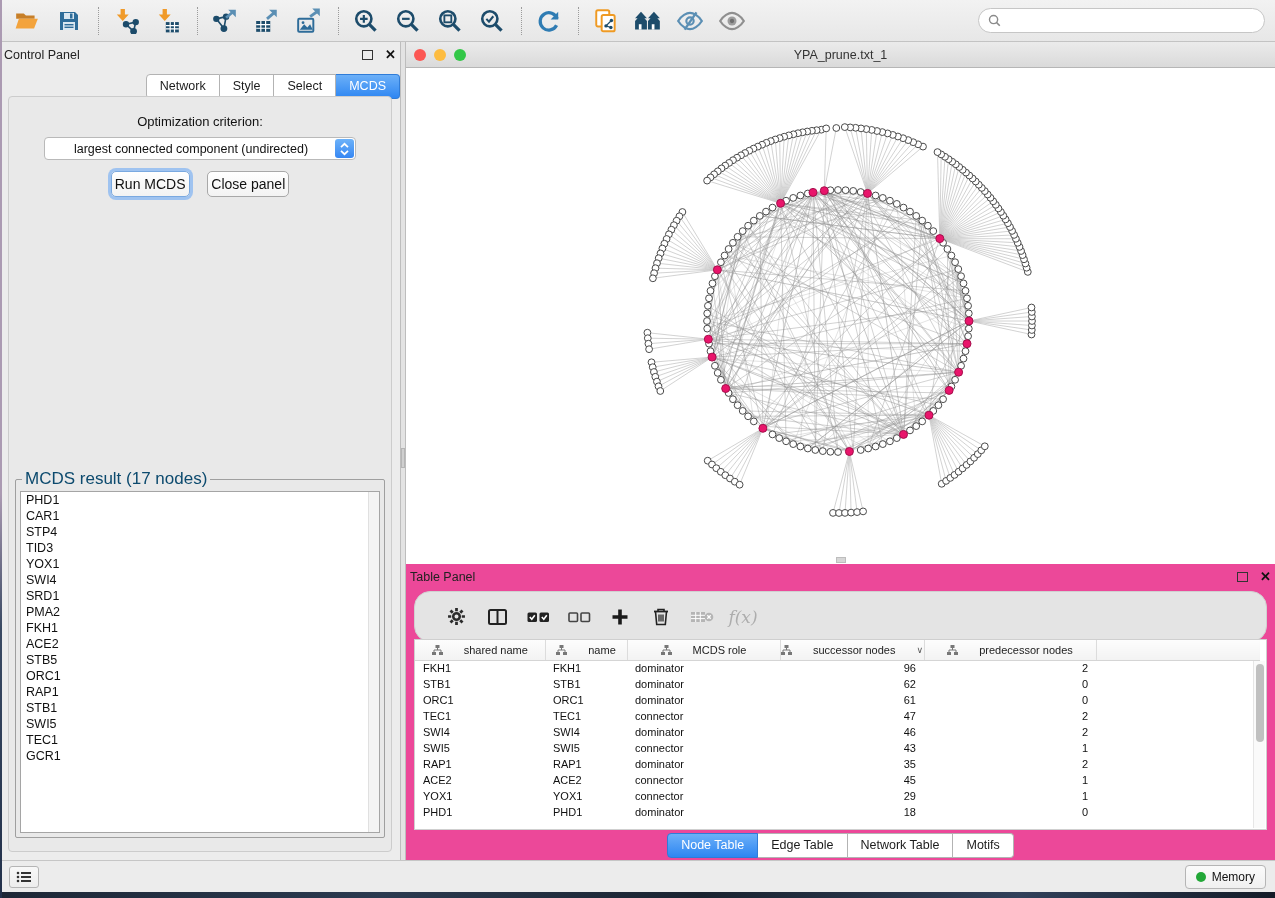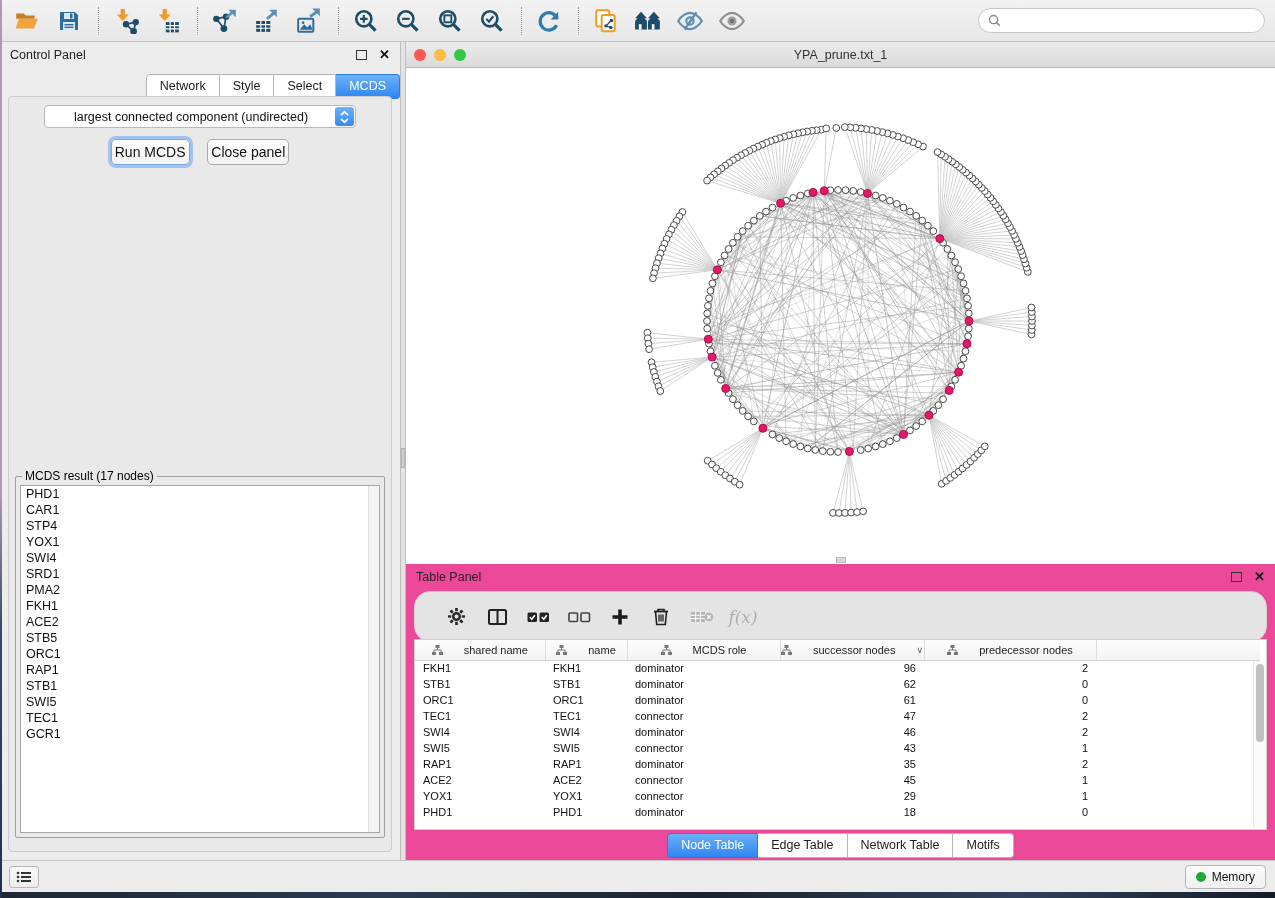--- a/index.html
+++ b/index.html
@@ -16,21 +16,21 @@
   .toolbtn { width:34px; height:32px; display:flex; align-items:center; justify-content:center;
     background:transparent; border:none; margin-right:8px; cursor:default; }
   .tsep { width:1px; height:28px; margin:0 10px 0 4px; border-left:1px dotted #9b9b9b; }
   .search-wrap { margin-left:auto; width:287px; height:25px; background:#fff; border:1px solid #c6c6c6;
     border-radius:13px; display:flex; align-items:center; padding:0 9px; }
   .search-wrap input { border:none; outline:none; flex:1; font-size:12px; margin-left:6px; background:transparent;
     font-family:"Liberation Sans", sans-serif; }
 
   
   .panel-header { position:absolute; left:0; right:0; top:0; height:26px; display:flex; align-items:center;
-    padding:0 10px; font-size:12.5px; color:#222; }
+    padding:0 4px; font-size:12.5px; color:#222; }
   .panel-header .hdr-icons { margin-left:auto; display:flex; align-items:center; gap:12px; }
   .float-icon { width:11px; height:10px; border:1.5px solid #333; display:inline-block; }
   .close-icon { font-size:13px; font-weight:bold; color:#111; line-height:10px; }
 
   
   .control-panel { position:absolute; left:0; top:42px; width:400px; height:818px; background:#ececec; }
   .seg-row { position:absolute; top:32px; left:0; width:100%; text-align:right; }
   .seg { display:inline-flex; }
   .seg .tab { background:#fff; border:1px solid #b3b3b3; border-left:none; padding:4px 13px 5px;
     font-size:12.5px; color:#1c1c1c; }
@@ -44,21 +44,21 @@
     border:1px solid #b9b9b9; border-radius:4px; display:flex; align-items:center; }
   .dropdown .dd-text { flex:1; text-align:center; font-size:12.5px; color:#111; padding-right:18px; }
   .dd-stepper { position:absolute; right:1px; top:1px; width:19px; height:19px; border-radius:3px;
     background:linear-gradient(#6db2f9,#3687f3); display:flex; flex-direction:column; align-items:center; justify-content:center; }
   .btn-row { margin-top:11px; text-align:center; }
   .mac-btn { display:inline-block; background:linear-gradient(#ffffff,#f3f3f3); border:1px solid #a8a8a8;
     border-radius:5px; padding:4px 3px; font-size:14px; color:#111; font-family:"Liberation Sans",sans-serif; }
   .mac-btn.focused { box-shadow:0 0 0 3px rgba(110,170,245,.6); border-color:#7aa9e0; }
   .result-box { position:absolute; left:6px; right:6px; top:372px; bottom:13px;
     border:1px solid #9f9f9f; border-radius:2px; }
-  .result-box legend { font-size:12px; color:#000000; margin-left:6px; padding:0 3px; }
+  .result-box legend { font-size:17px; color:#0c4a6e; margin-left:6px; padding:0 3px; }
   .result-list { position:absolute; left:4px; right:4px; top:2px; bottom:4px; background:#fff;
     border:1px solid #a5a5a5; overflow:hidden; }
   .result-list .scroll-track { position:absolute; right:0; top:0; bottom:0; width:11px; background:#f4f4f4; border-left:1px solid #e0e0e0; }
   .list-item { font-size:12.5px; color:#111; line-height:16px; padding-left:5px; }
 
   
   .vsplit { position:absolute; left:400px; top:42px; width:6px; height:818px; background:#e3e3e3;
     border-left:1px solid #bdbdbd; border-right:1px solid #bdbdbd; }
   .vsplit .grip { position:absolute; left:0px; top:406px; width:4px; height:20px; background:#cfcfcf; border:1px solid #b5b5b5; }
 
@@ -269,20 +269,21 @@
         <span class="close-icon">✕</span>
       </span>
     </div>
     <div class="seg-row"><span class="seg" id="cp-tabs">
           <span class="tab">Network</span>
           <span class="tab">Style</span>
           <span class="tab">Select</span>
           <span class="tab active">MCDS</span>
         </span></div>
     <div class="cp-body">
+      <div class="opt-label">Optimization criterion:</div>
       <div class="dropdown">
         <span class="dd-text">largest connected component (undirected)</span>
         <span class="dd-stepper">
           <svg width="11" height="14" viewBox="0 0 11 14">
               <path d="M2 5.2L5.5 1.8 9 5.2" fill="none" stroke="#fff" stroke-width="1.7"></path>
               <path d="M2 8.8L5.5 12.2 9 8.8" fill="none" stroke="#fff" stroke-width="1.7"></path>
             </svg>
         </span>
       </div>
       <div class="btn-row">
@@ -290,20 +291,21 @@
         &nbsp;&nbsp;
         <button class="mac-btn">Close panel</button>
       </div>
       <fieldset class="result-box">
         <legend>MCDS result (17 nodes)</legend>
         <div class="result-list" id="mcds-list">
           <div class="scroll-track"></div>
         <div class="list-item">PHD1</div>
             <div class="list-item">CAR1</div>
             <div class="list-item">STP4</div>
+            <div class="list-item">TID3</div>
             <div class="list-item">YOX1</div>
             <div class="list-item">SWI4</div>
             <div class="list-item">SRD1</div>
             <div class="list-item">PMA2</div>
             <div class="list-item">FKH1</div>
             <div class="list-item">ACE2</div>
             <div class="list-item">STB5</div>
             <div class="list-item">ORC1</div>
             <div class="list-item">RAP1</div>
             <div class="list-item">STB1</div>

